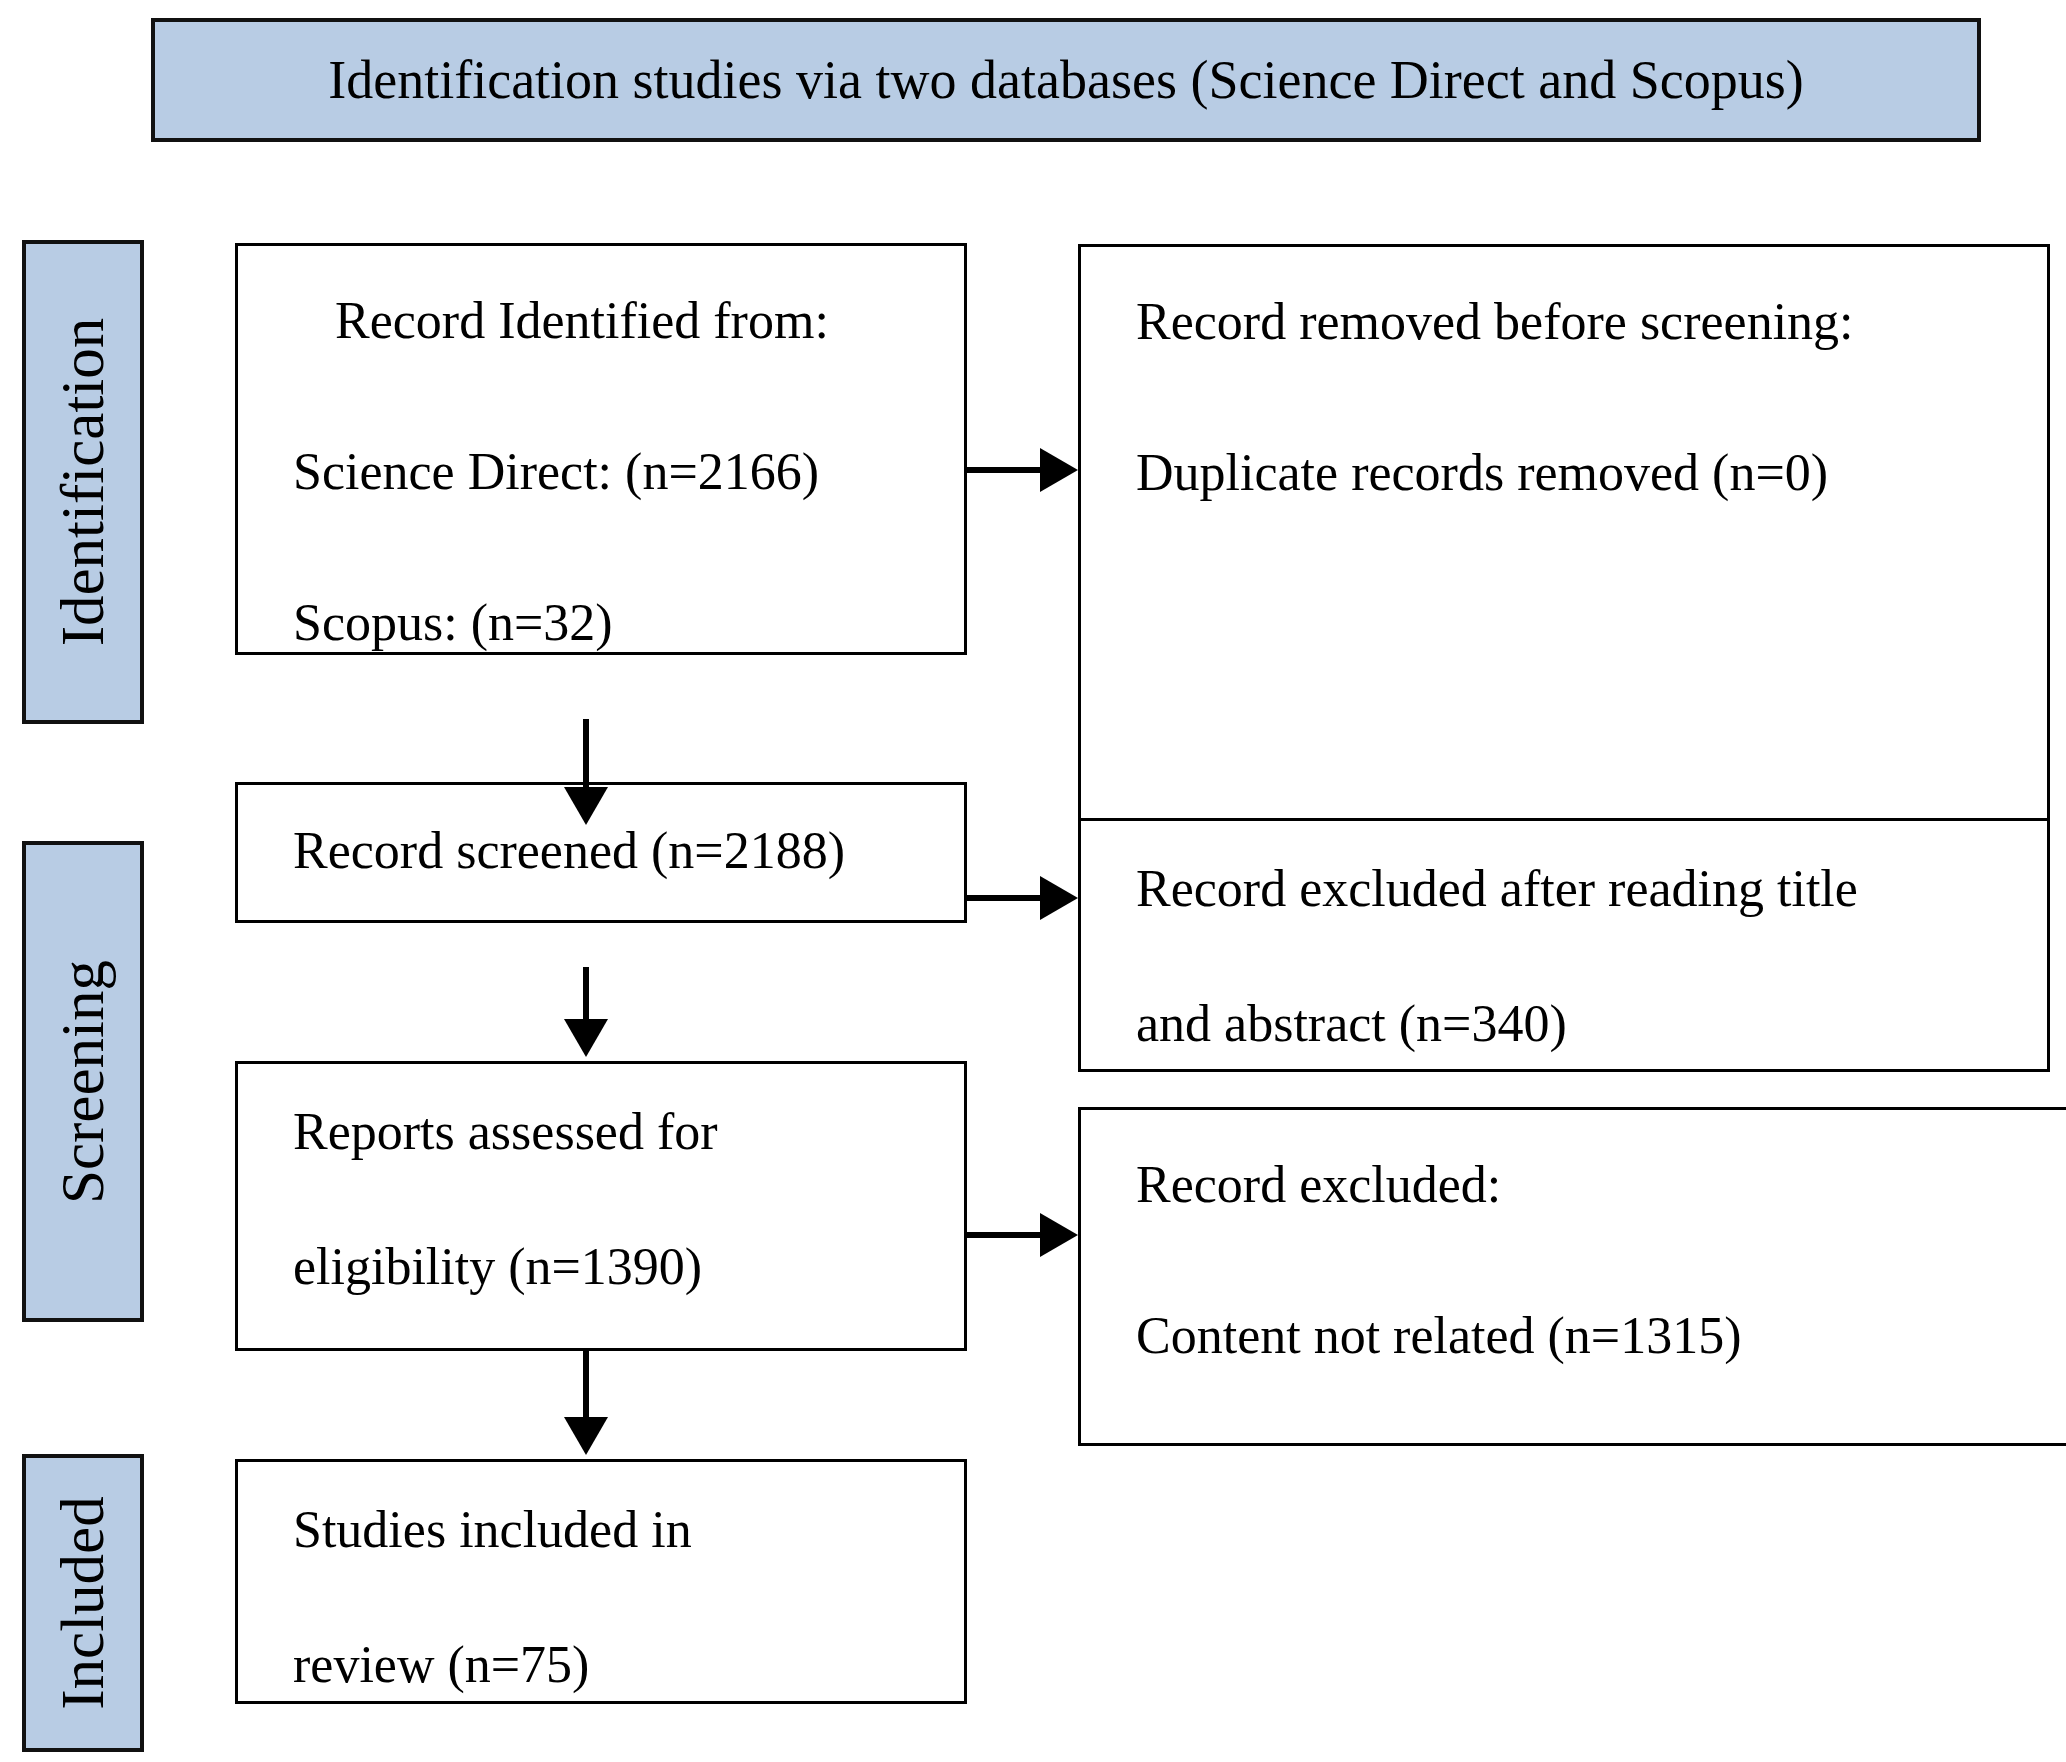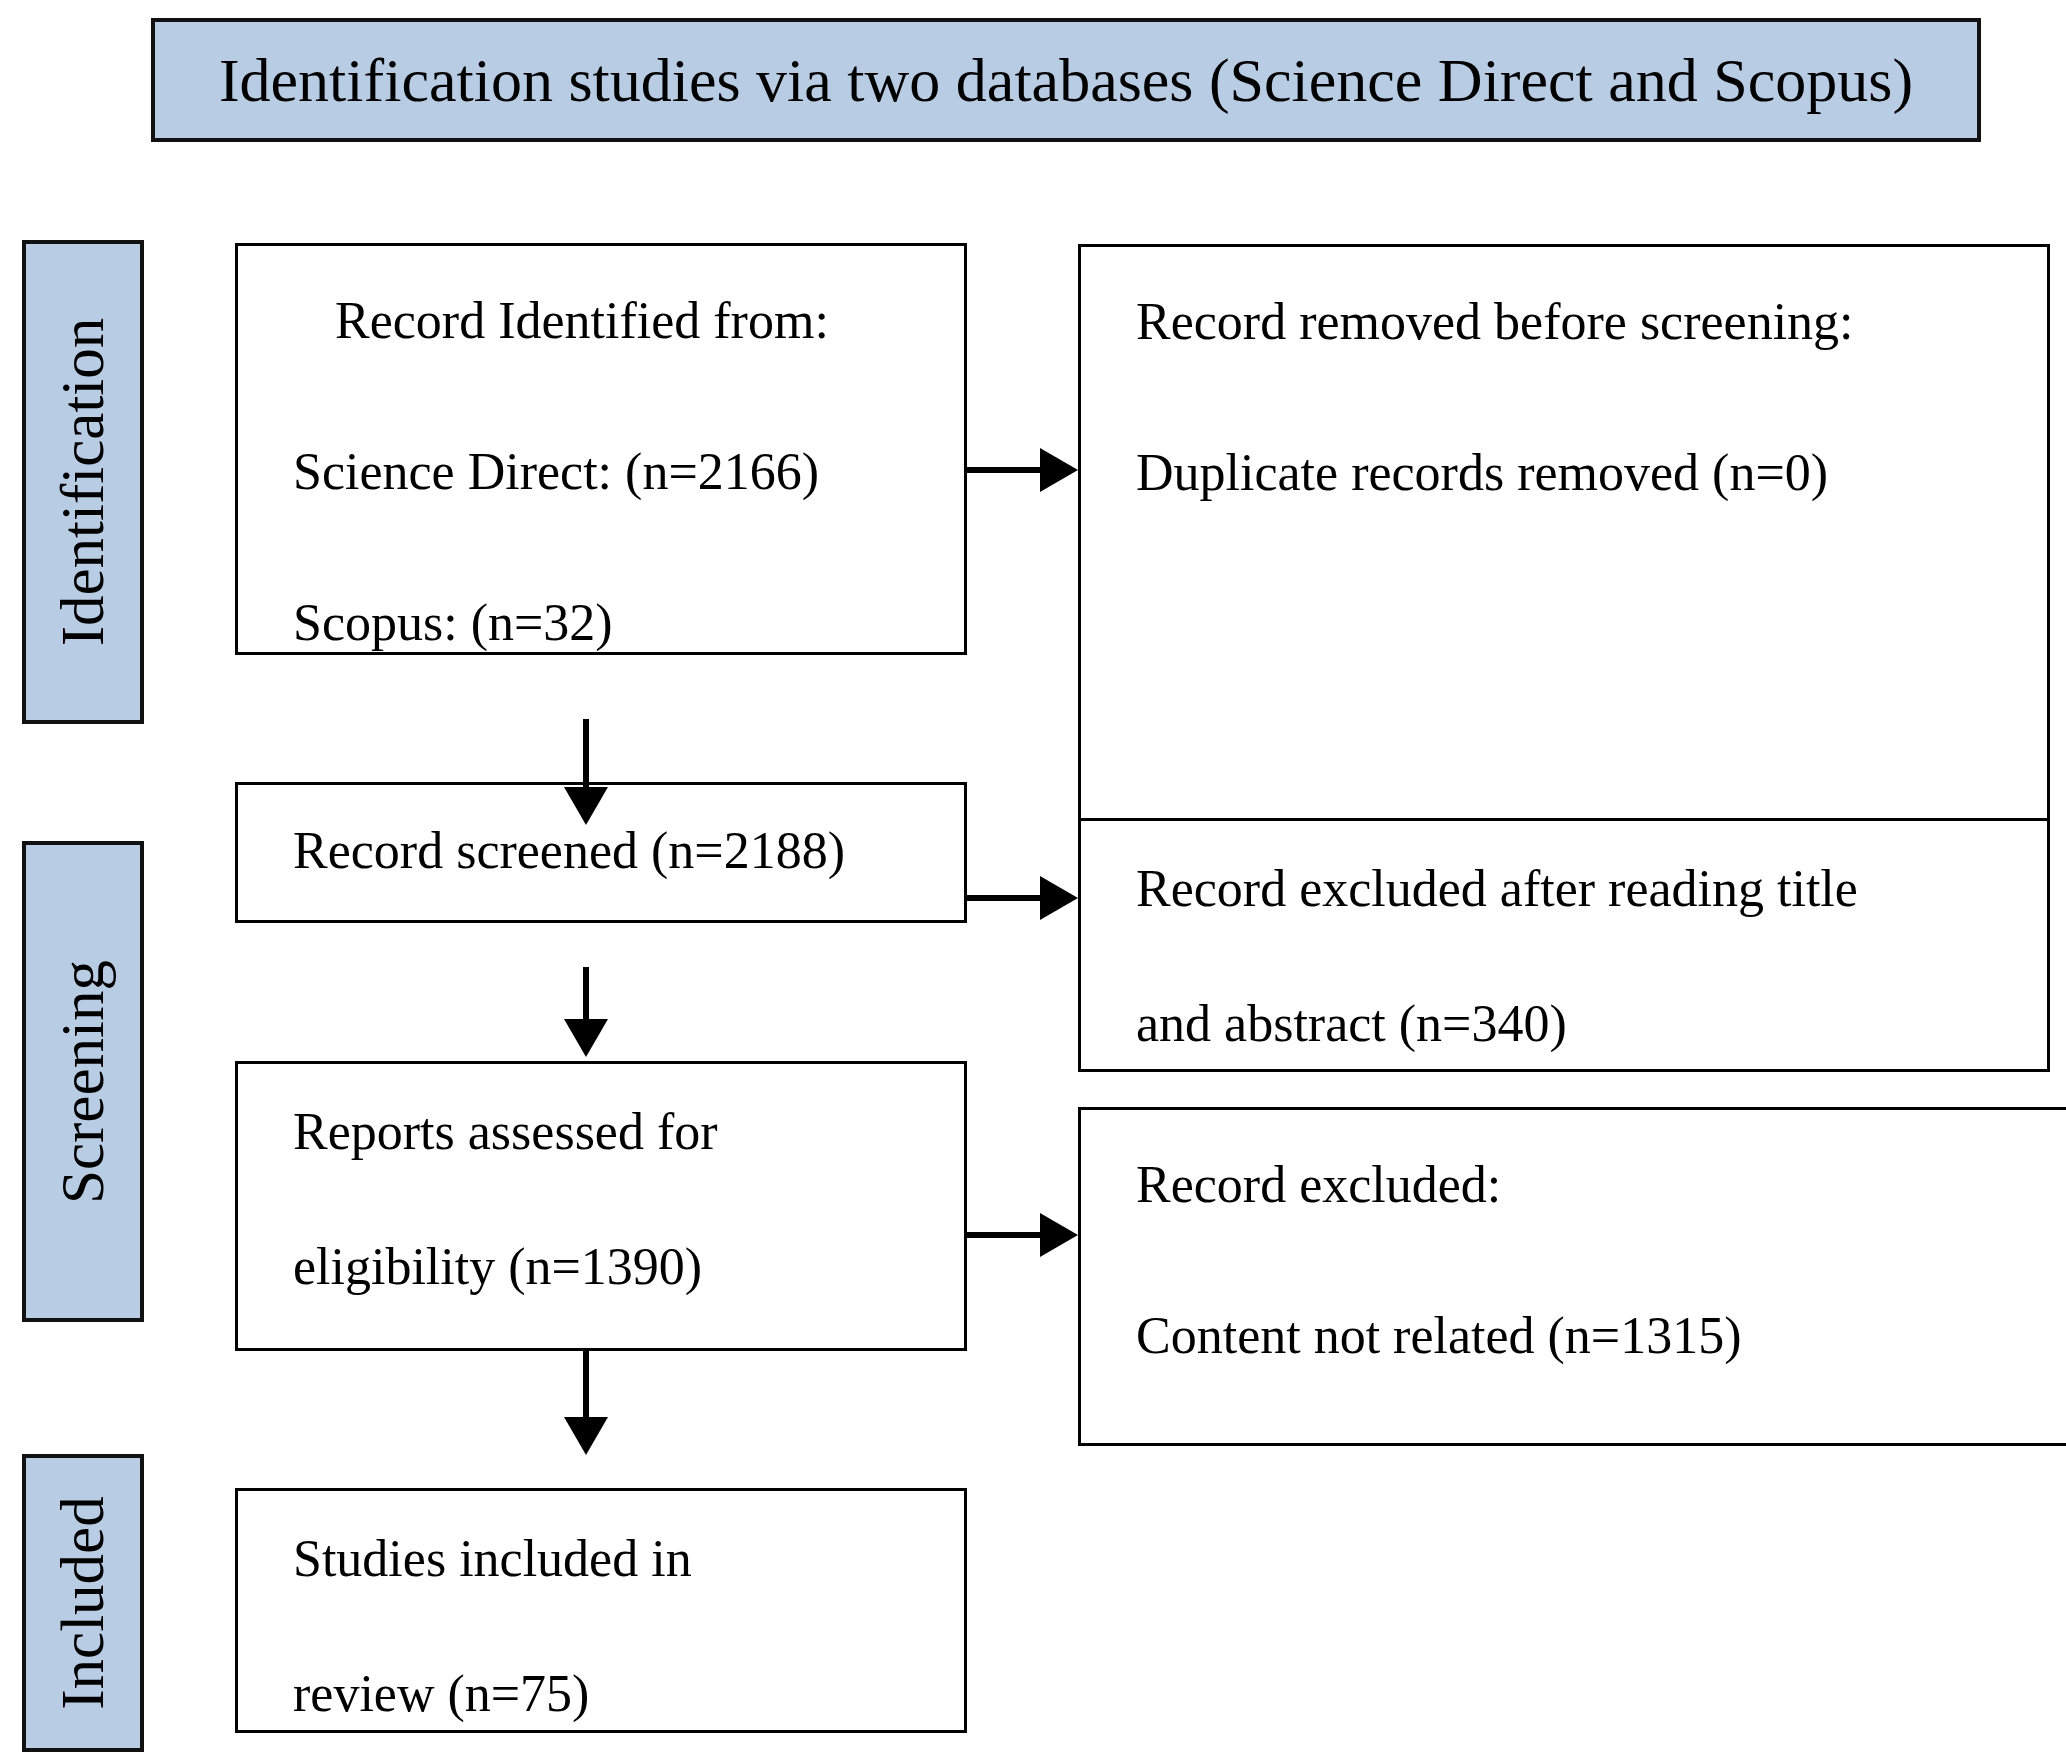--- a/index.html
+++ b/index.html
@@ -17,21 +17,21 @@
     border: 3.6px solid #000;
     background: #ffffff;
   }
   .blue {
     background: var(--stage-fill, #b8cce4);
     border-width: 4.4px;
     border-color: #111;
   }
   .title-box {
     display: flex; align-items: center; justify-content: center;
-    font-size: 62px;
+    font-size: 54px;
     text-align: right;
   }
   .stage {
     display: flex; align-items: center; justify-content: center;
   }
   .stage span {
     transform: rotate(-90deg);
     white-space: nowrap;
     font-size: 61px;
   }
@@ -102,21 +102,21 @@
   <div class="box content tight" style="left:235px; top:1061px; width:732px; height:290px;">
     <span class="line">Reports assessed for</span>
     <span class="line">eligibility (n=1390)</span>
   </div>
 
   <div class="box content" style="left:1078px; top:1107px; width:1096px; height:339px;">
     <span class="line">Record excluded:</span>
     <span class="line">Content not related (n=1315)</span>
   </div>
 
-  <div class="box content tight" style="left:235px; top:1459px; width:732px; height:245px;margin-top:29px;">
+  <div class="box content tight" style="left:235px; top:1459px; width:732px; height:245px;">
     <span class="line">Studies included in</span>
     <span class="line">review (n=75)</span>
   </div>
 
   <div class="arrow" style="left:966px; top:448px; width:113px; height:44px;">
     <div class="shaft" style="left:0; top:19px; width:76px; height:5.8px;"></div>
     <div class="head-right" style="left:74px; top:0;"></div>
   </div>
   <div class="arrow" style="left:966px; top:876px; width:113px; height:44px;">
     <div class="shaft" style="left:0; top:19px; width:76px; height:5.8px;"></div>

